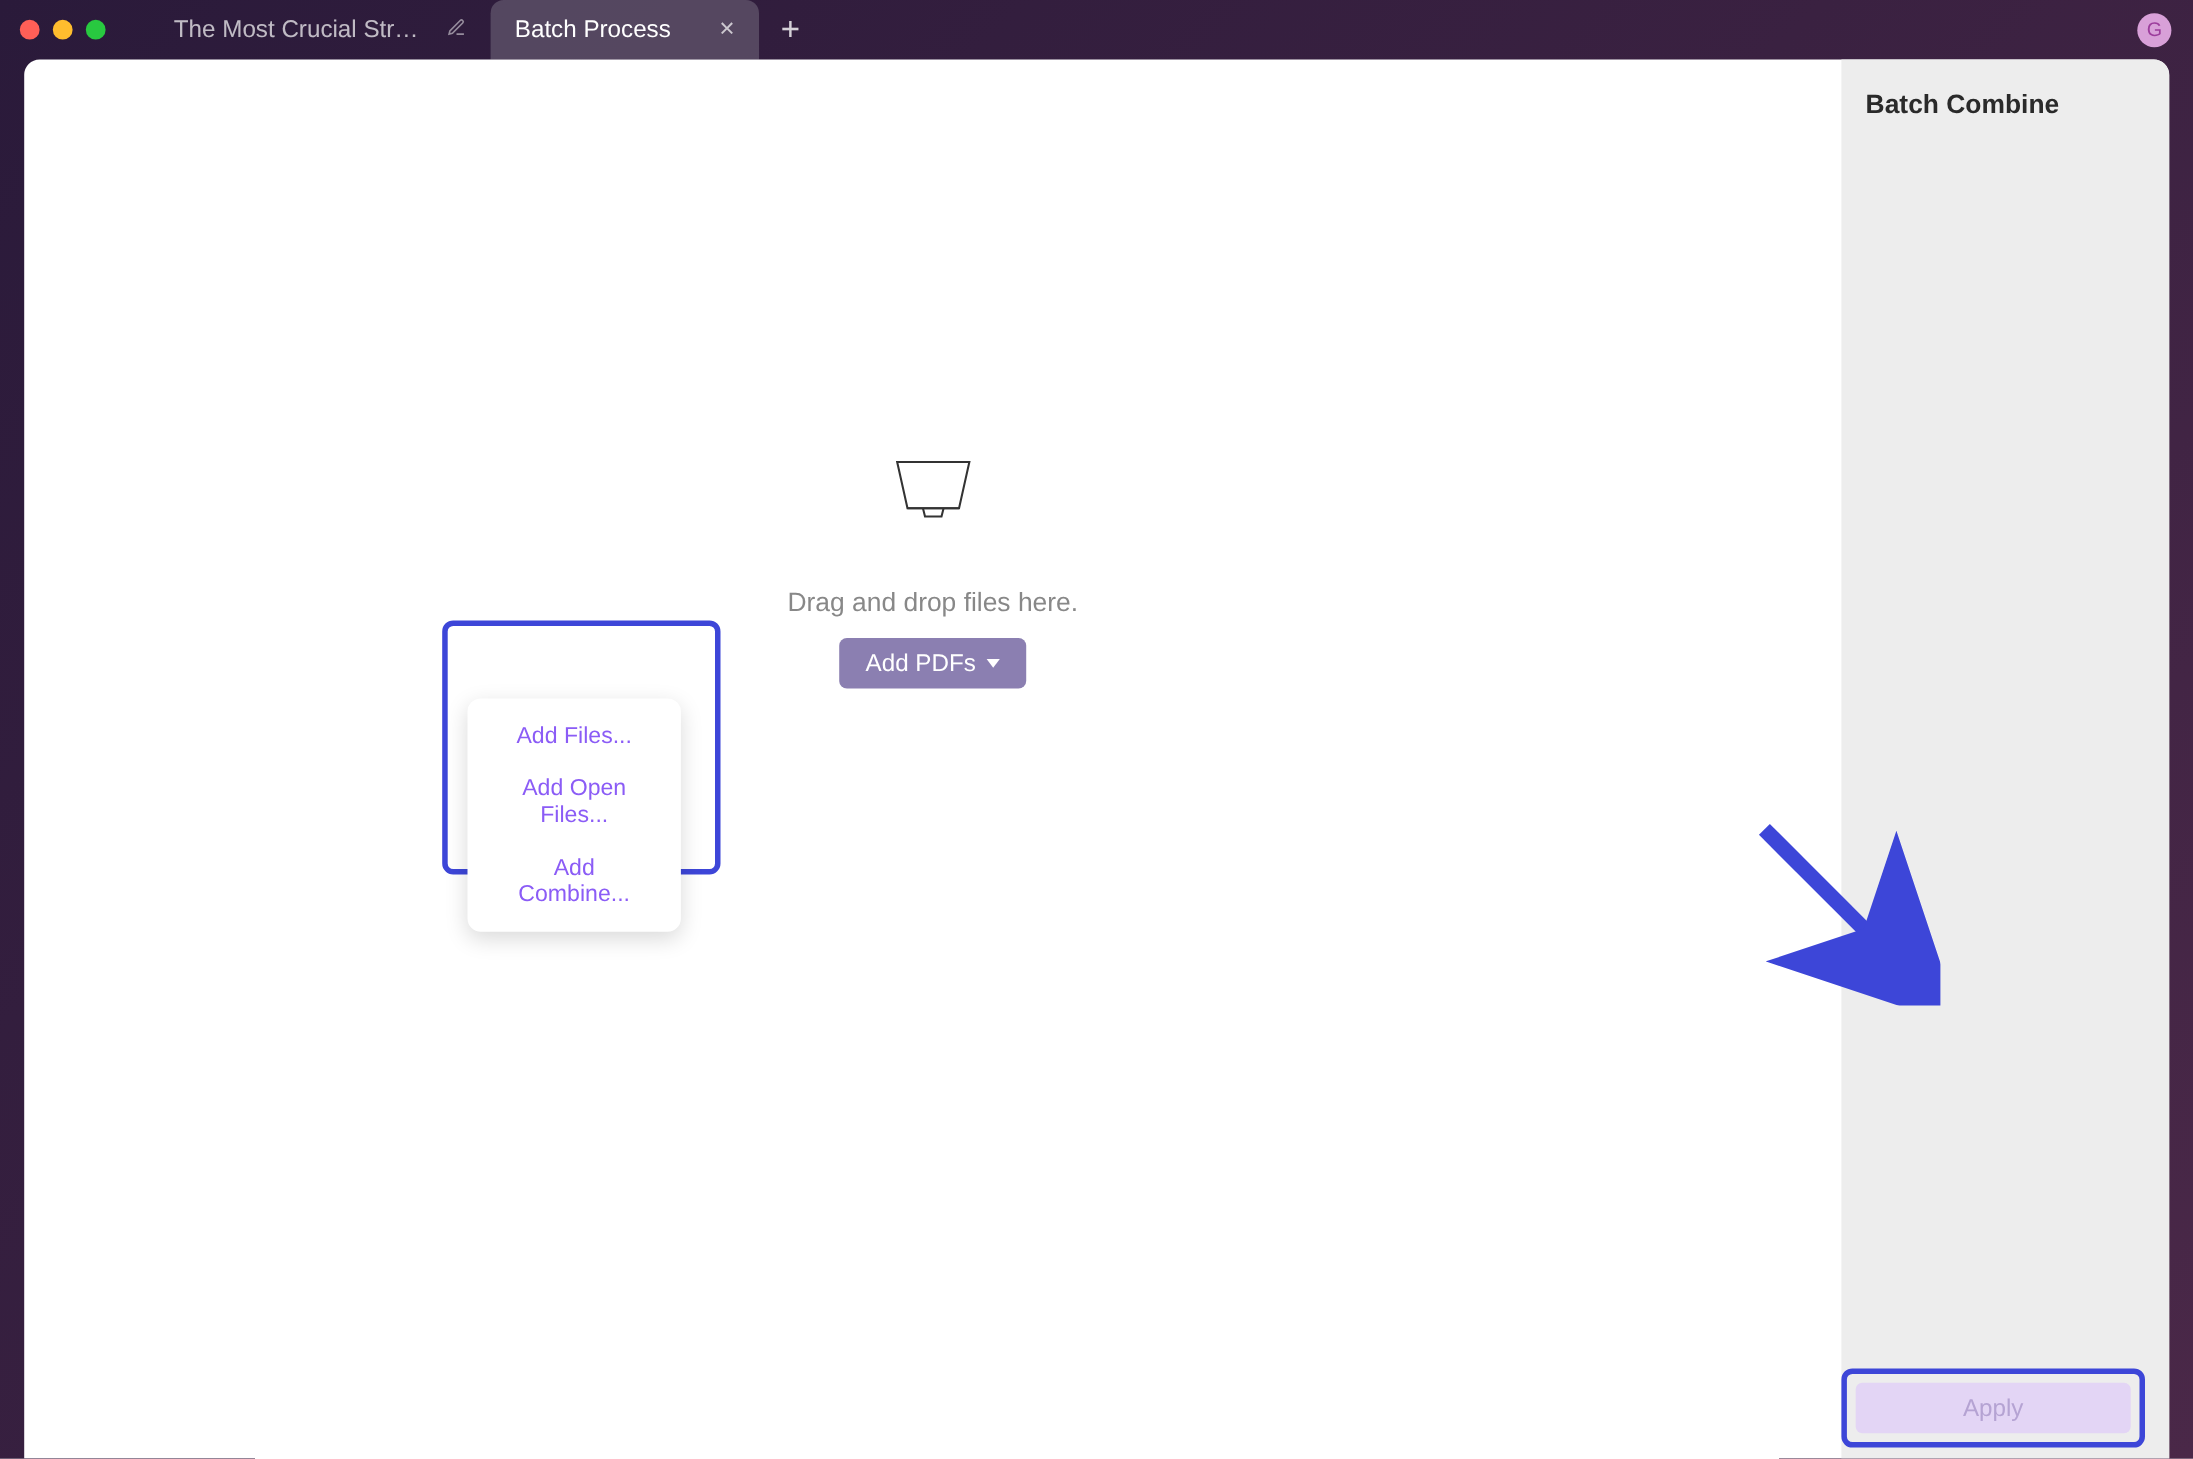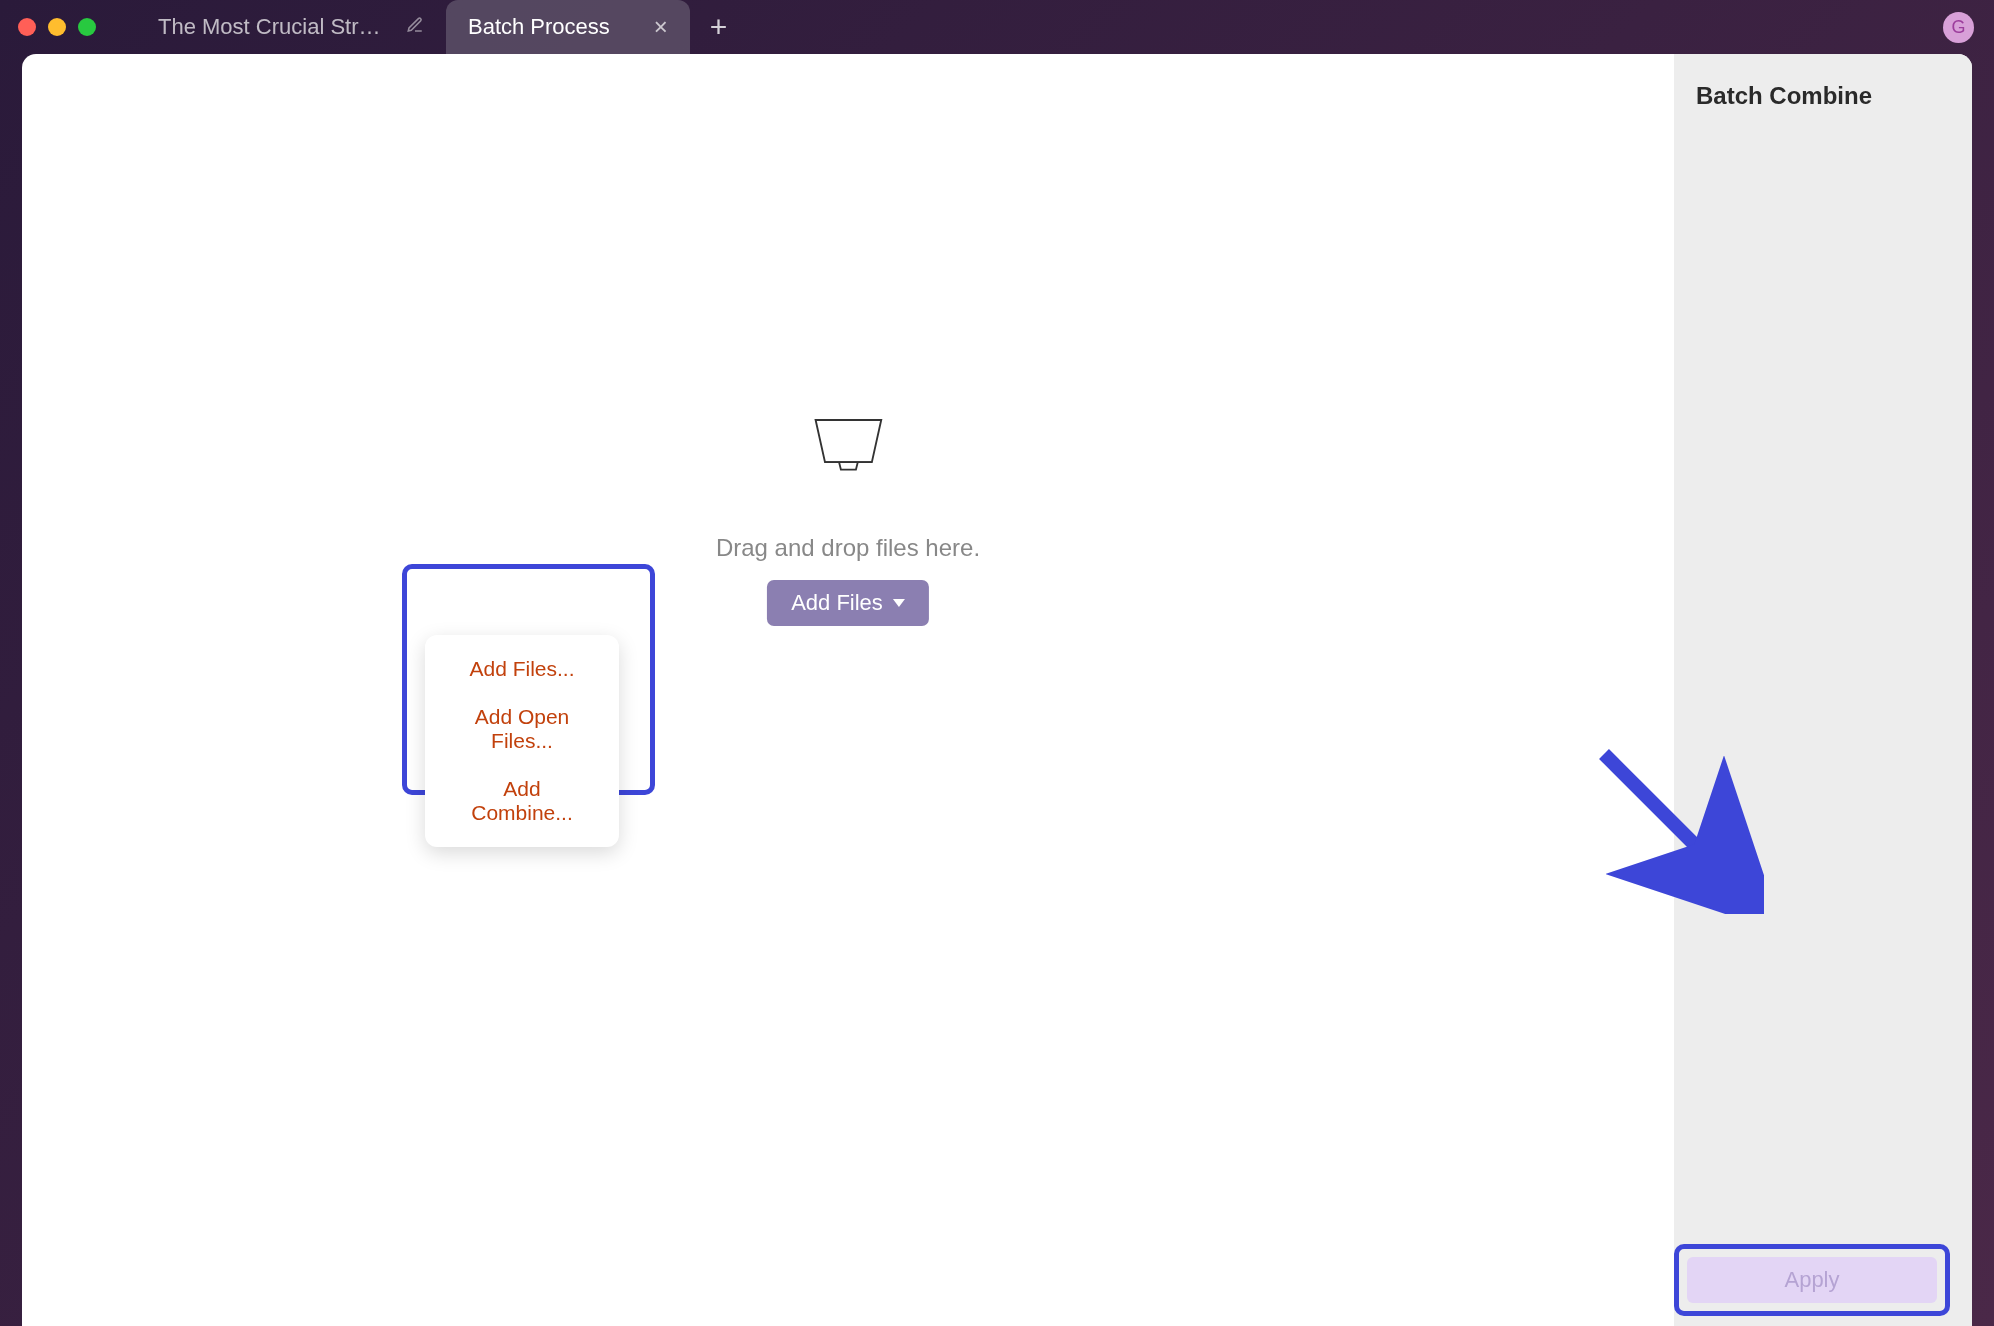--- a/index.html
+++ b/index.html
@@ -169,21 +169,21 @@
       width: 194px;
       background: #fff;
       border-radius: 12px;
       box-shadow: 0 6px 20px rgba(0,0,0,0.15);
       padding: 10px 0;
       z-index: 5;
     }
     .dropdown-item {
       padding: 12px 30px;
       font-size: 21px;
-      color: #c2410c;
+      color: #8b5cf6;
       text-align: center;
       cursor: pointer;
     }
     .side-panel {
       width: 298px;
       background: #ededed;
       border-radius: 0 14px 0 0;
       padding: 28px 22px;
       position: relative;
     }
@@ -265,21 +265,21 @@
   <div class="content-area">
     <div class="main-panel">
       <div class="drop-zone">
         <svg class="inbox-icon" viewBox="0 0 80 72" fill="none" stroke="#333" stroke-width="2">
           <path d="M5 5 L15 50 L65 50 L75 5 Z" fill="#fff"></path>
           <path d="M30 50 L32 58 L48 58 L50 50"></path>
           <line x1="15" y1="50" x2="65" y2="50"></line>
         </svg>
         <div class="drop-text">Drag and drop files here.</div>
         <button class="add-files-btn">
-          <span>Add Files</span>
+          <span>Add PDFs</span>
           <span class="caret-down"></span>
         </button>
       </div>
 
       <div class="highlight-box-1"></div>
 
       <div class="dropdown-menu">
         <div class="dropdown-item">Add Files...</div>
         <div class="dropdown-item">Add Open Files...</div>
         <div class="dropdown-item">Add Combine...</div>

